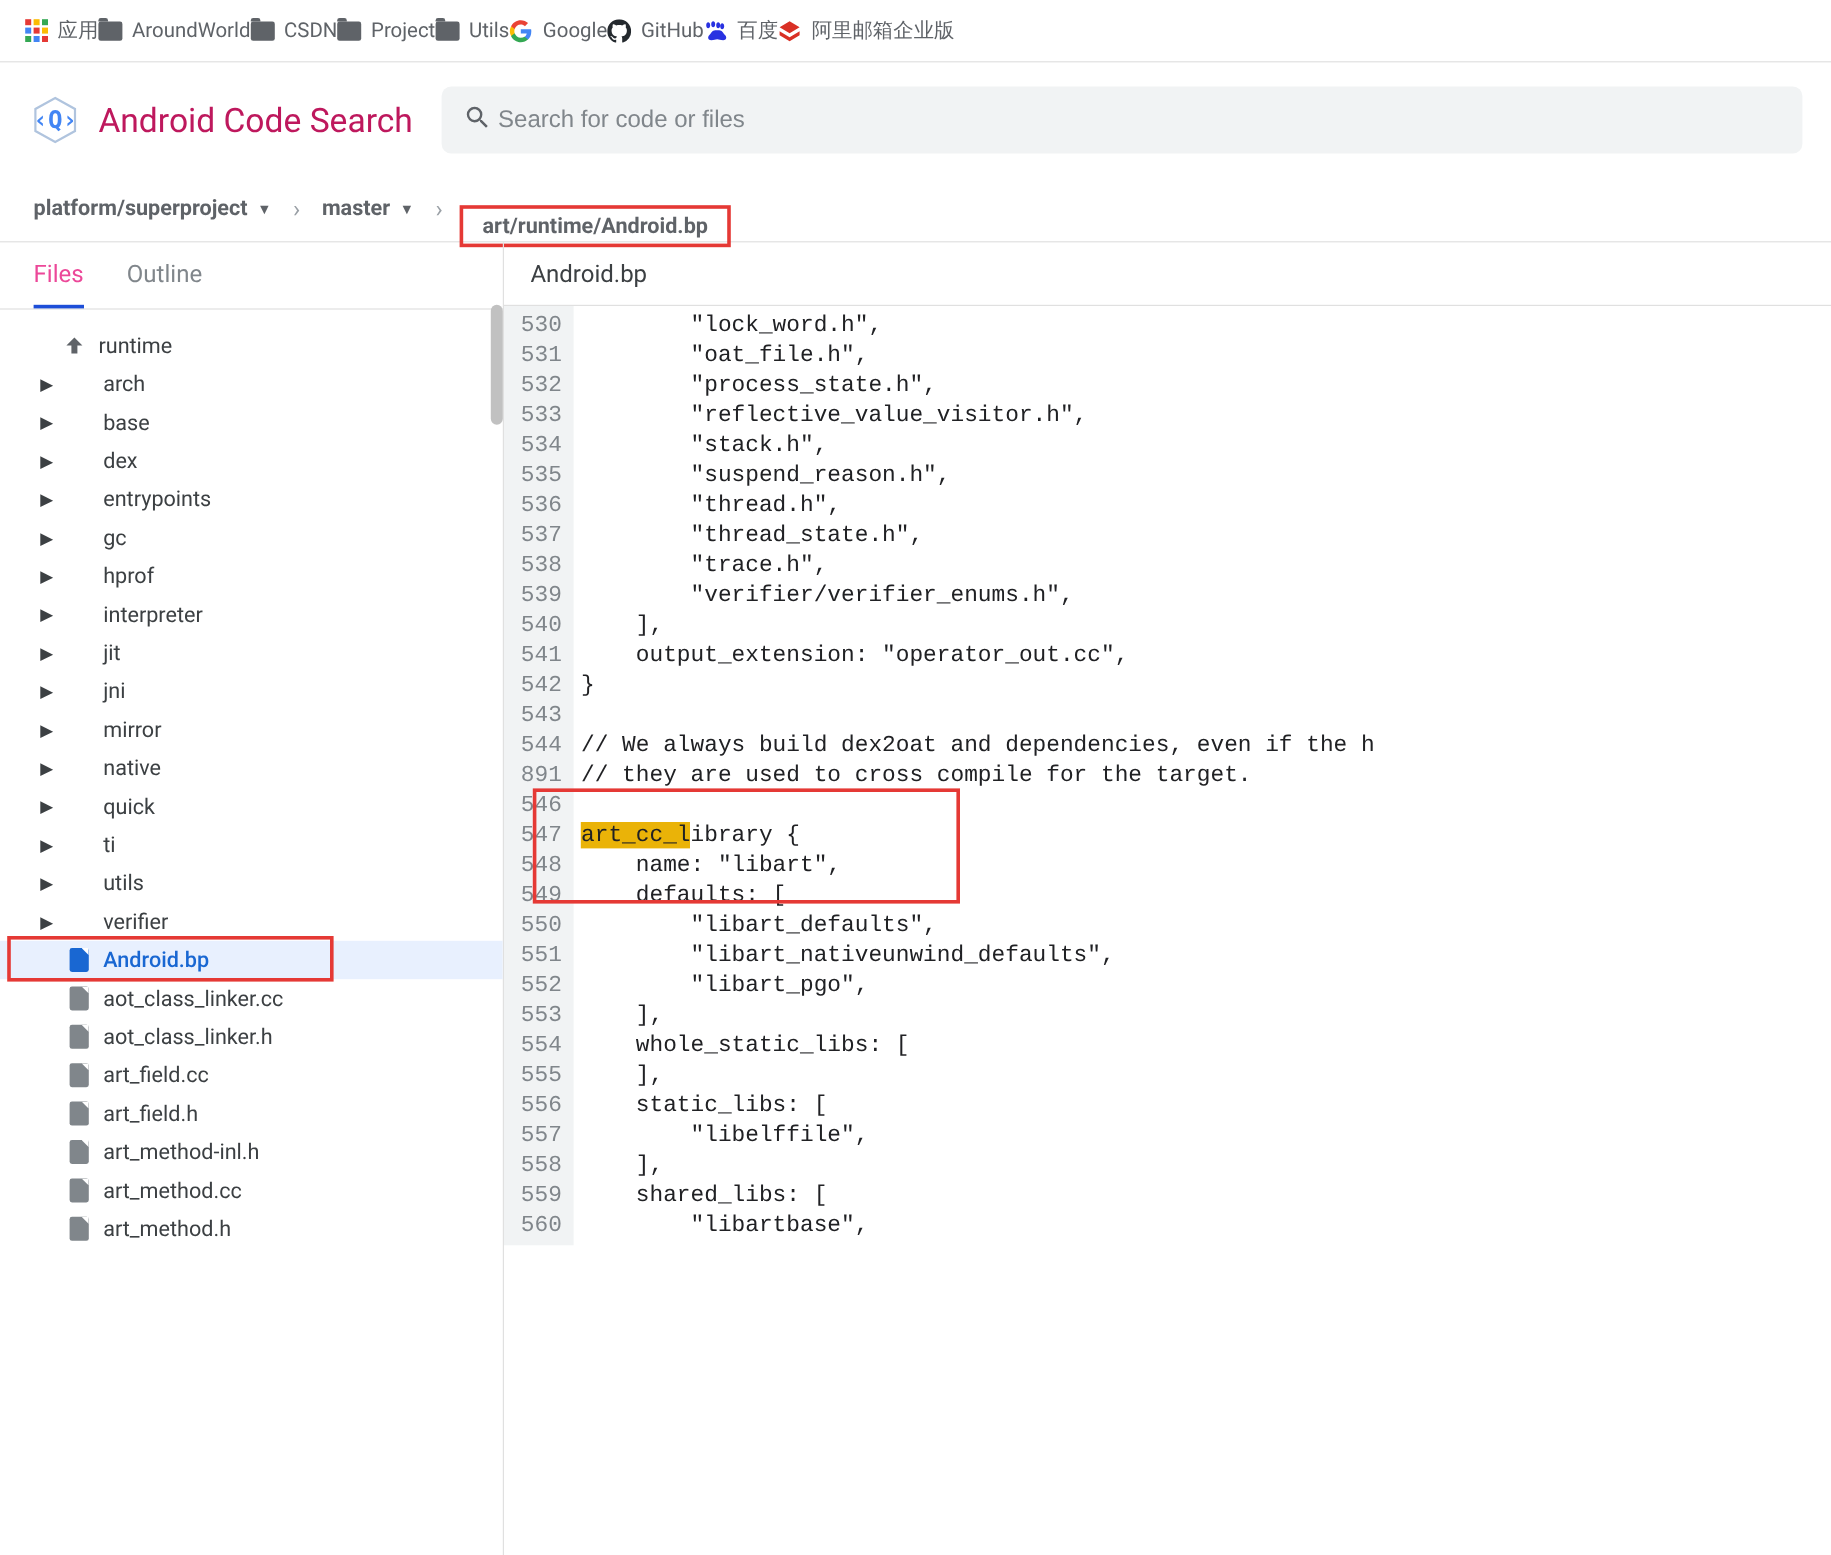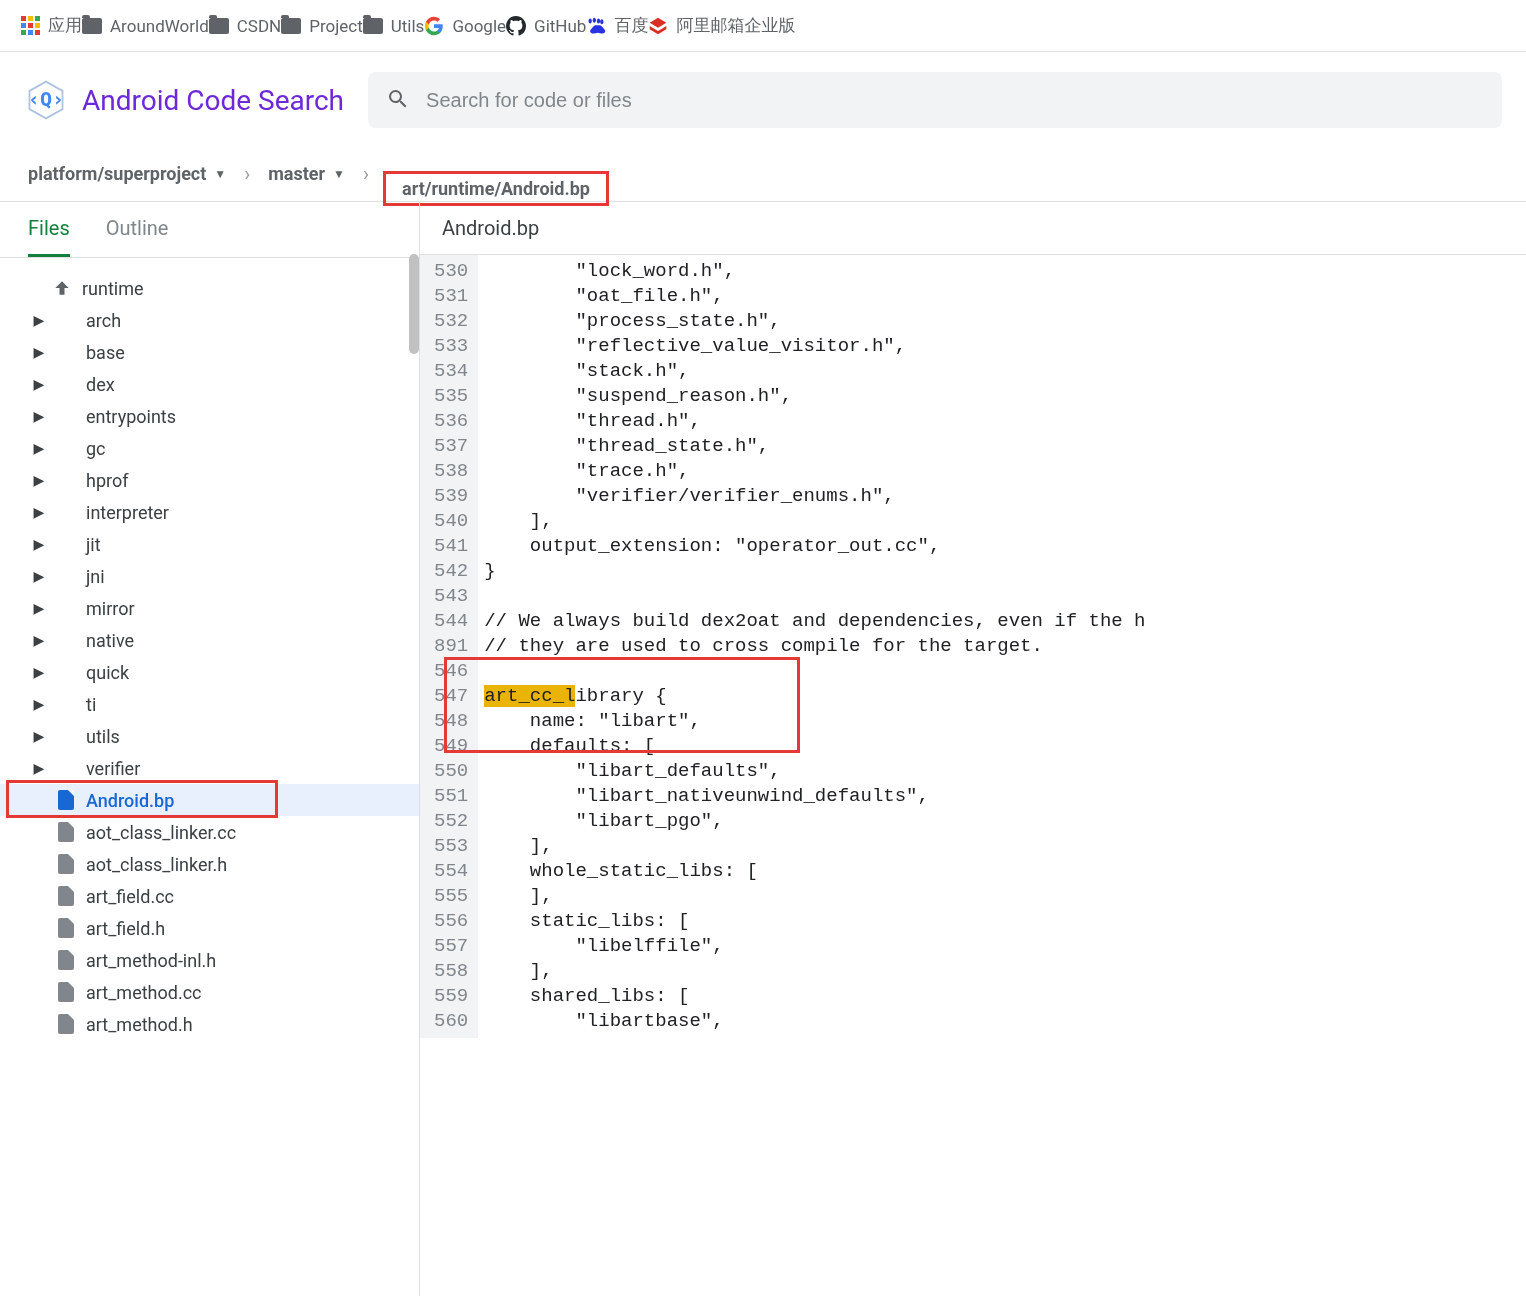--- a/index.html
+++ b/index.html
@@ -11,40 +11,40 @@
   .bookmark .icon { width: 20px; height: 20px; display: flex; align-items: center; justify-content: center; }
   .apps-icon { display: grid; grid-template-columns: repeat(3, 5px); grid-template-rows: repeat(3, 5px); gap: 2px; }
   .apps-icon span { width: 5px; height: 5px; }
   .folder-icon { width: 20px; height: 16px; background: #5f6368; border-radius: 2px; position: relative; }
   .folder-icon::before { content: ""; position: absolute; top: -3px; left: 0; width: 8px; height: 3px; background: #5f6368; border-radius: 2px 2px 0 0; }
   
   
   .header { display: flex; align-items: center; padding: 20px 24px 18px 24px; gap: 24px; }
   .logo-wrap { display: flex; align-items: center; gap: 14px; }
   .logo-mark { width: 44px; height: 44px; position: relative; }
-  .app-title { font-size: 28px; color: #6d28d9; font-weight: 400; }
-  .search-bar { flex: 1; display: flex; align-items: center; background: #f1f3f4; border-radius: 8px; padding: 0 18px; height: 56px; gap: 16px; }
+  .app-title { font-size: 28px; color: #be185d; font-weight: 400; }
+  .search-bar { flex: 1; display: flex; align-items: center; background: #f1f3f4; border-radius: 8px; padding: 0 18px; height: 56px; gap: 5px; }
   .search-bar input { flex: 1; border: none; background: transparent; font-size: 20px; color: #5f6368; outline: none; }
   .search-bar input::placeholder { color: #80868b; }
   
   
   .breadcrumb-bar { display: flex; align-items: center; padding: 0 24px; height: 56px; border-bottom: 1px solid #e0e0e0; gap: 14px; }
   .crumb { display: flex; align-items: center; gap: 8px; color: #5f6368; font-size: 18px; cursor: pointer; padding: 6px 4px; font-weight: bold; }
   .crumb .caret { font-size: 12px; }
   .crumb-sep { color: #9aa0a6; font-size: 20px; }
   .crumb-highlight { border: 3px solid #e53935; padding: 4px 16px; margin-top: 30px; }
   
   
   .main { display: flex; height: calc(1296px - 52px - 80px - 56px); }
   
   
   .sidebar { width: 420px; border-right: 1px solid #e0e0e0; display: flex; flex-direction: column; position: relative; }
   .side-tabs { display: flex; gap: 36px; padding: 14px 28px 0 28px; border-bottom: 1px solid #e0e0e0; }
   .side-tab { color: #80868b; font-size: 20px; padding-bottom: 14px; cursor: pointer; }
-  .side-tab.active { color: #15803d; border-bottom: 3px solid #15803d; }
+  .side-tab.active { color: #ec4899; border-bottom: 3px solid #1d4ed8; }
   .tree { padding: 14px 0; overflow-y: auto; position: relative; }
   .tree-scroll-indicator { position: absolute; right: 0; top: 52px; width: 10px; height: 100px; background: #c1c1c1; border-radius: 5px; }
   .tree-row { display: flex; align-items: center; gap: 10px; padding: 3px 0 3px 28px; font-size: 18px; color: #3c4043; cursor: pointer; height: 32px; }
   .tree-row .arrow { width: 14px; text-align: center; color: #3c4043; font-size: 14px; }
   .tree-row .arrow.blank { visibility: hidden; }
   .tree-row .node-icon { width: 20px; height: 20px; display: inline-flex; align-items: center; justify-content: center; }
   .tree-row.up { font-weight: 400; }
   .tree-row.indent { padding-left: 32px; }
   .tree-row.selected { background: #e8f0fe; color: #1967d2; font-weight: 500; }
   .tree-row.selected-highlight { position: relative; }

